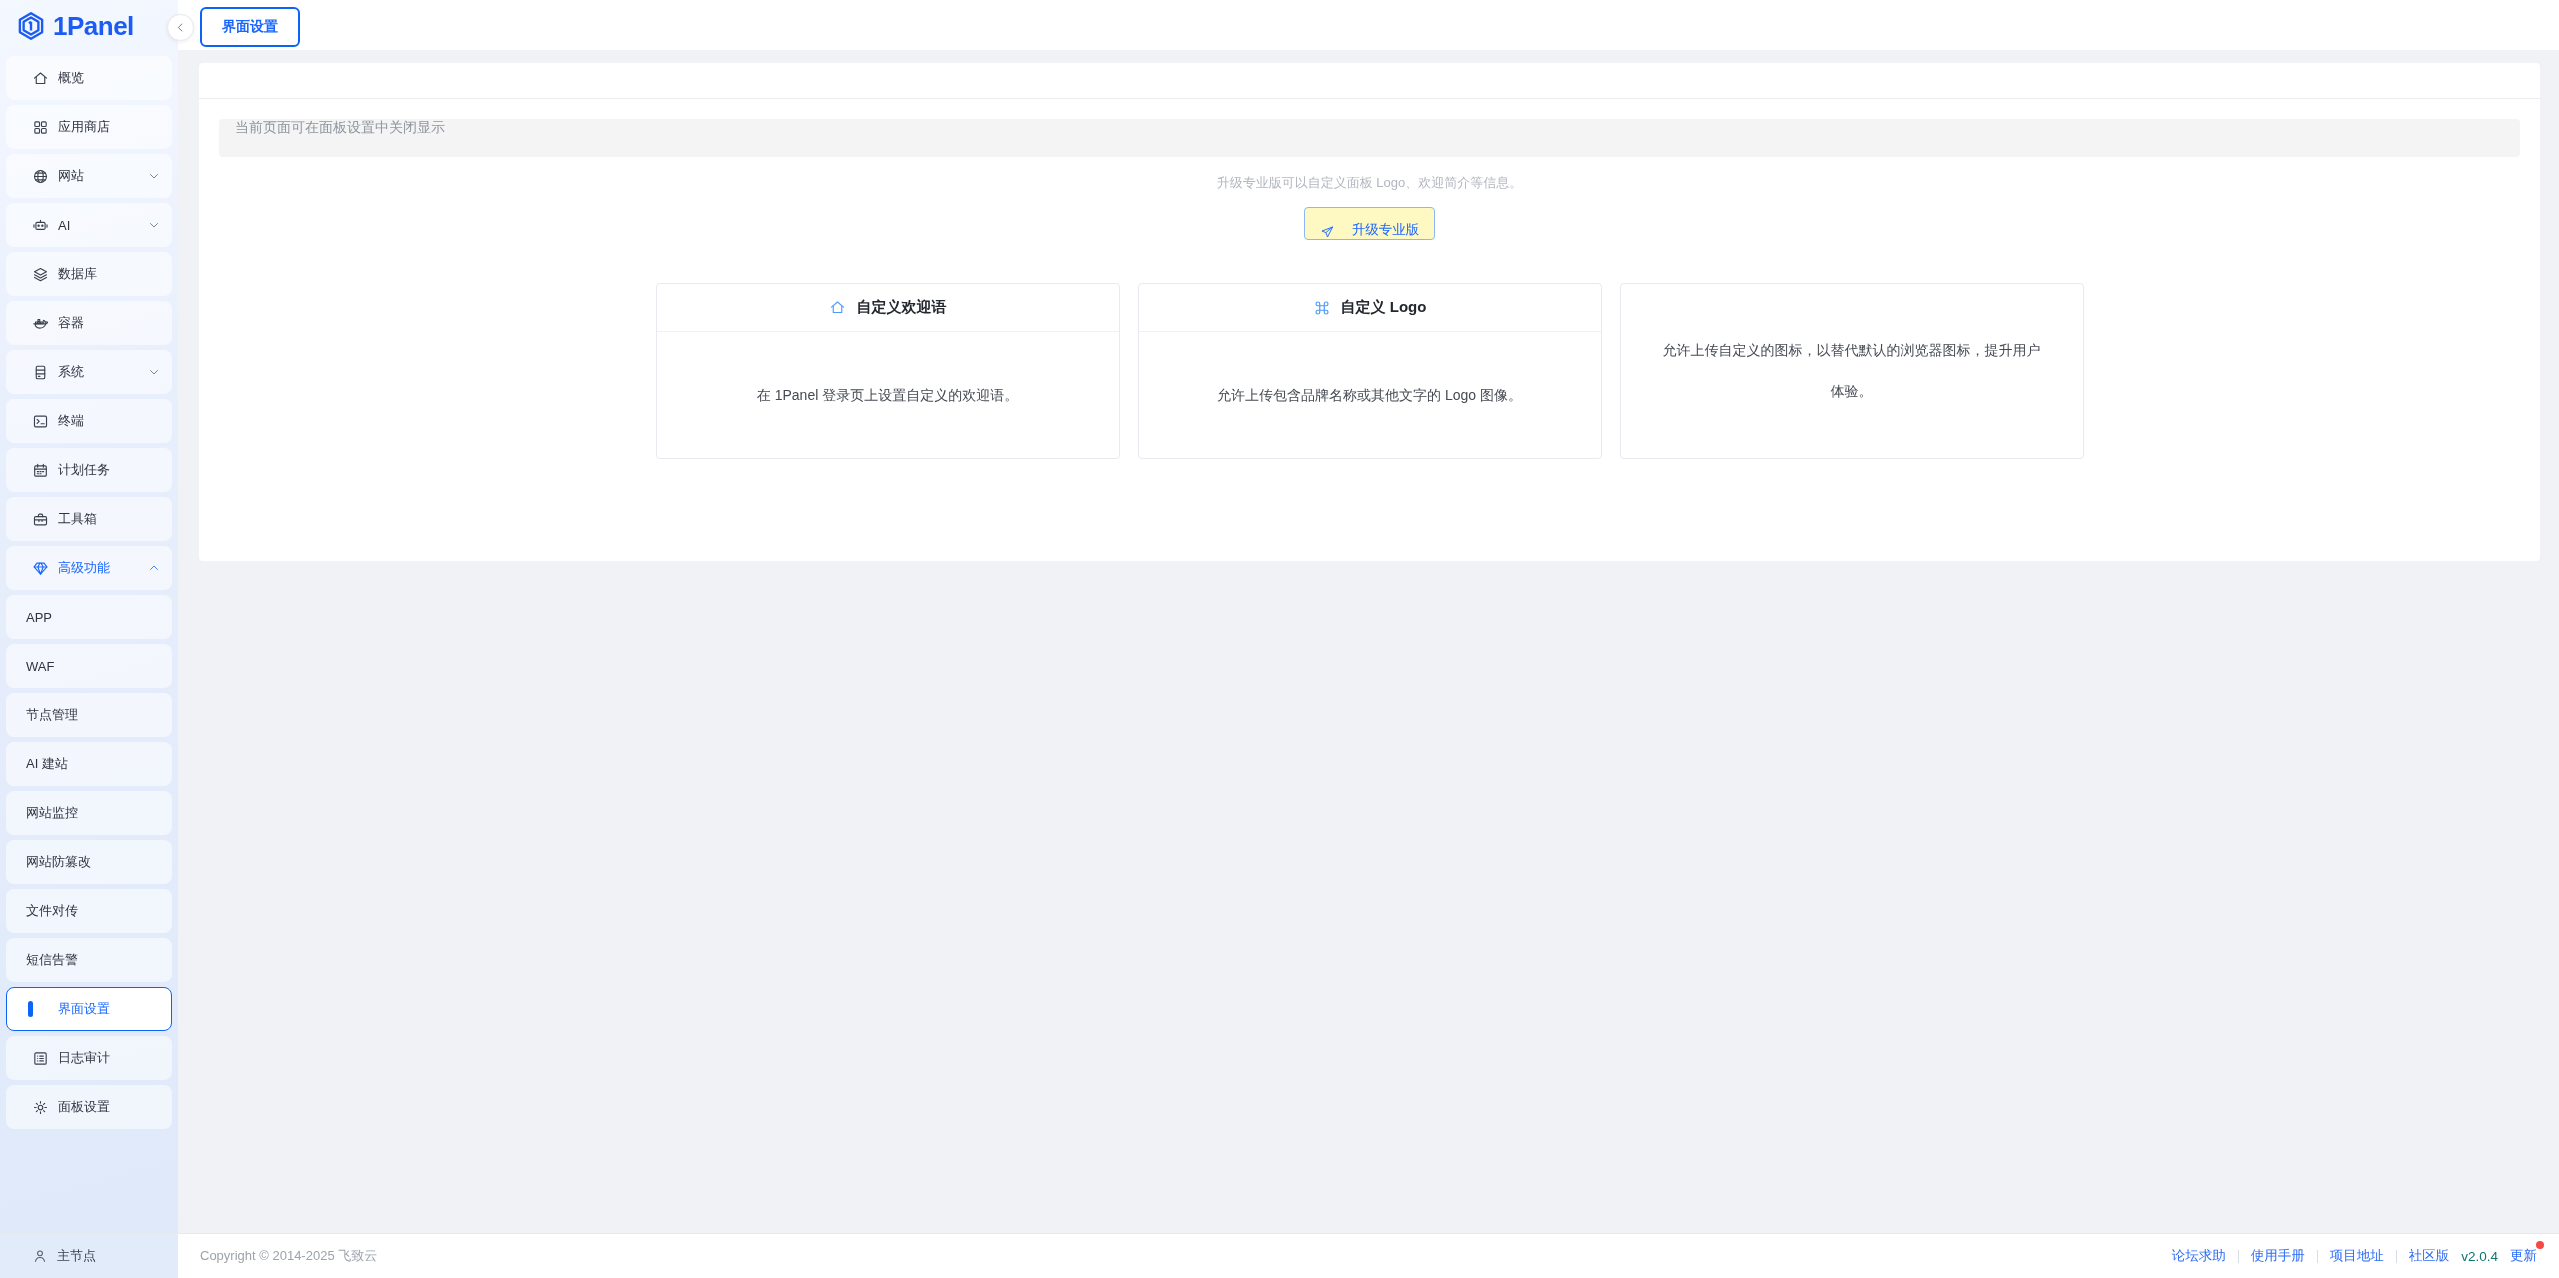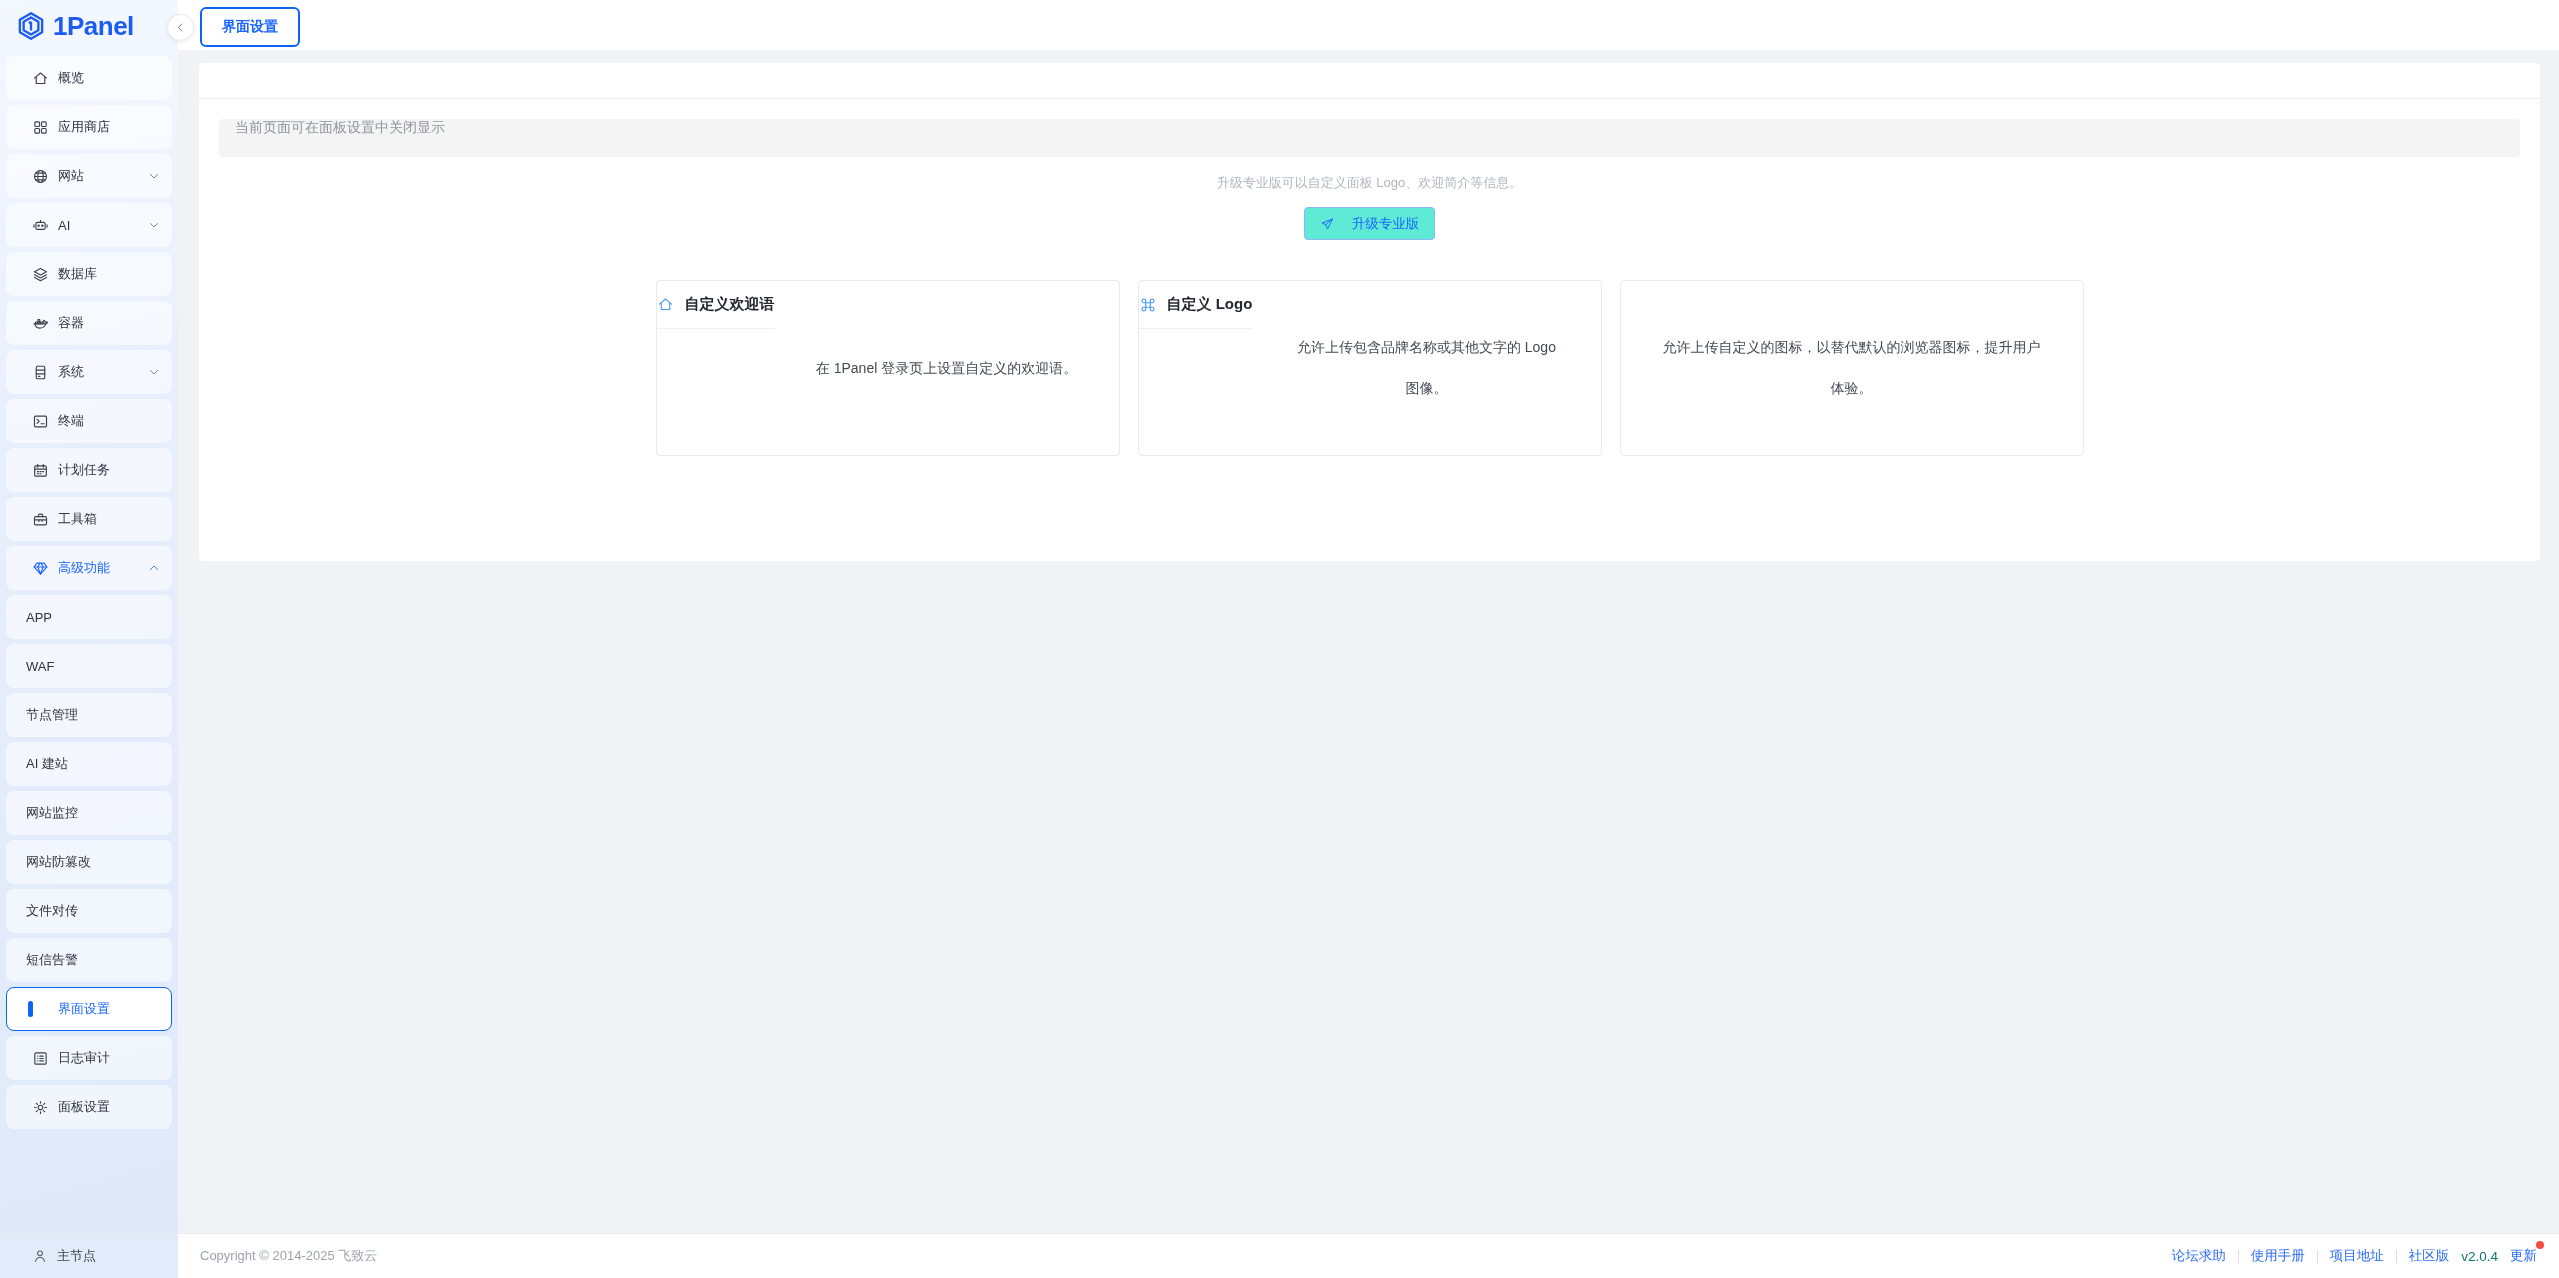--- a/index.html
+++ b/index.html
@@ -45,28 +45,28 @@
   .main{position:absolute;left:178px;top:50px;right:0;bottom:45px;background:#f0f2f5;
     padding:13px 19px 0 21px;}
   .content-card{background:#fff;border-radius:4px;min-height:498px;}
   .card-top{height:36px;border-bottom:1px solid #ececee;}
   .card-body{padding:20px 20px 40px 20px;}
   .alert{height:38px;background:#f4f4f5;border-radius:4px;display:flex;align-items:flex-start;
     padding-left:16px;font-size:14px;color:#8f959e;}
   .hero-title{margin:44px 0 0 0;text-align:center;font-size:27px;font-weight:700;color:#23272e;}
   .hero-sub{margin:17px 0 0 0;text-align:center;font-size:13px;color:#b2b7bf;}
   .hero-btn-row{margin-top:15px;text-align:center;}
-  .upgrade{display:inline-flex;align-items:center;gap:18px;height:33px;padding:0 15px;
-    background:#5eead4;border:1px solid #8cb6f8;border-radius:4px;color:#1a66ff;
+  .upgrade{display:inline-flex;align-items:flex-end;gap:18px;height:33px;padding:0 15px;
+    background:#fef9c3;border:1px solid #8cb6f8;border-radius:4px;color:#1a66ff;
     font-size:13.5px;font-family:inherit;cursor:pointer;}
   .upgrade .u-icon{display:inline-flex;width:14px;height:14px;}
 
   .feature-row{margin-top:40px;display:flex;justify-content:center;gap:18px;}
   .fcard{width:464px;height:176px;background:#fff;border:1px solid #e8eaef;border-radius:4px;
-    display:flex;flex-direction:row;}
+    display:flex;flex-direction:column;}
   .fhead{height:48px;flex:none;display:flex;align-items:center;justify-content:center;gap:10px;
     border-bottom:1px solid #eef0f3;font-size:15px;font-weight:600;color:#23272e;}
   .fhead .ficon{display:inline-flex;width:18px;height:18px;color:#4c9cf7;}
   .fbody{flex:1;display:flex;align-items:center;justify-content:center;text-align:center;
     padding:10px 36px;font-size:14px;color:#454a52;line-height:2.9;}
 
   
   .footer{position:absolute;left:178px;right:0;bottom:0;height:45px;background:#fff;
     border-top:1px solid #e7e9ee;display:flex;align-items:center;
     justify-content:space-between;padding:0 22px;}

